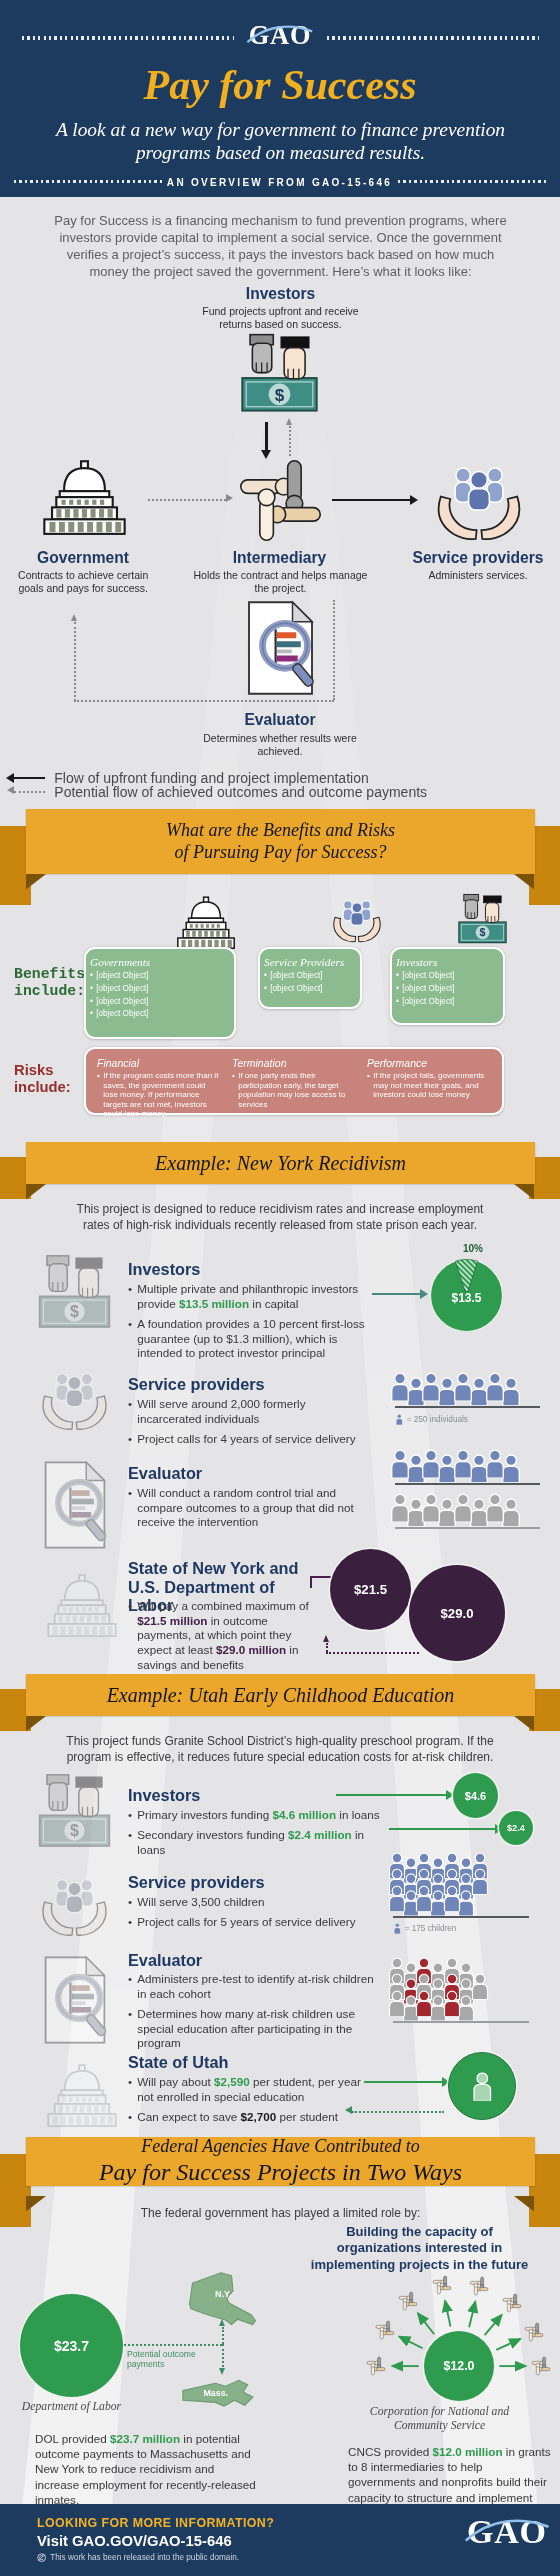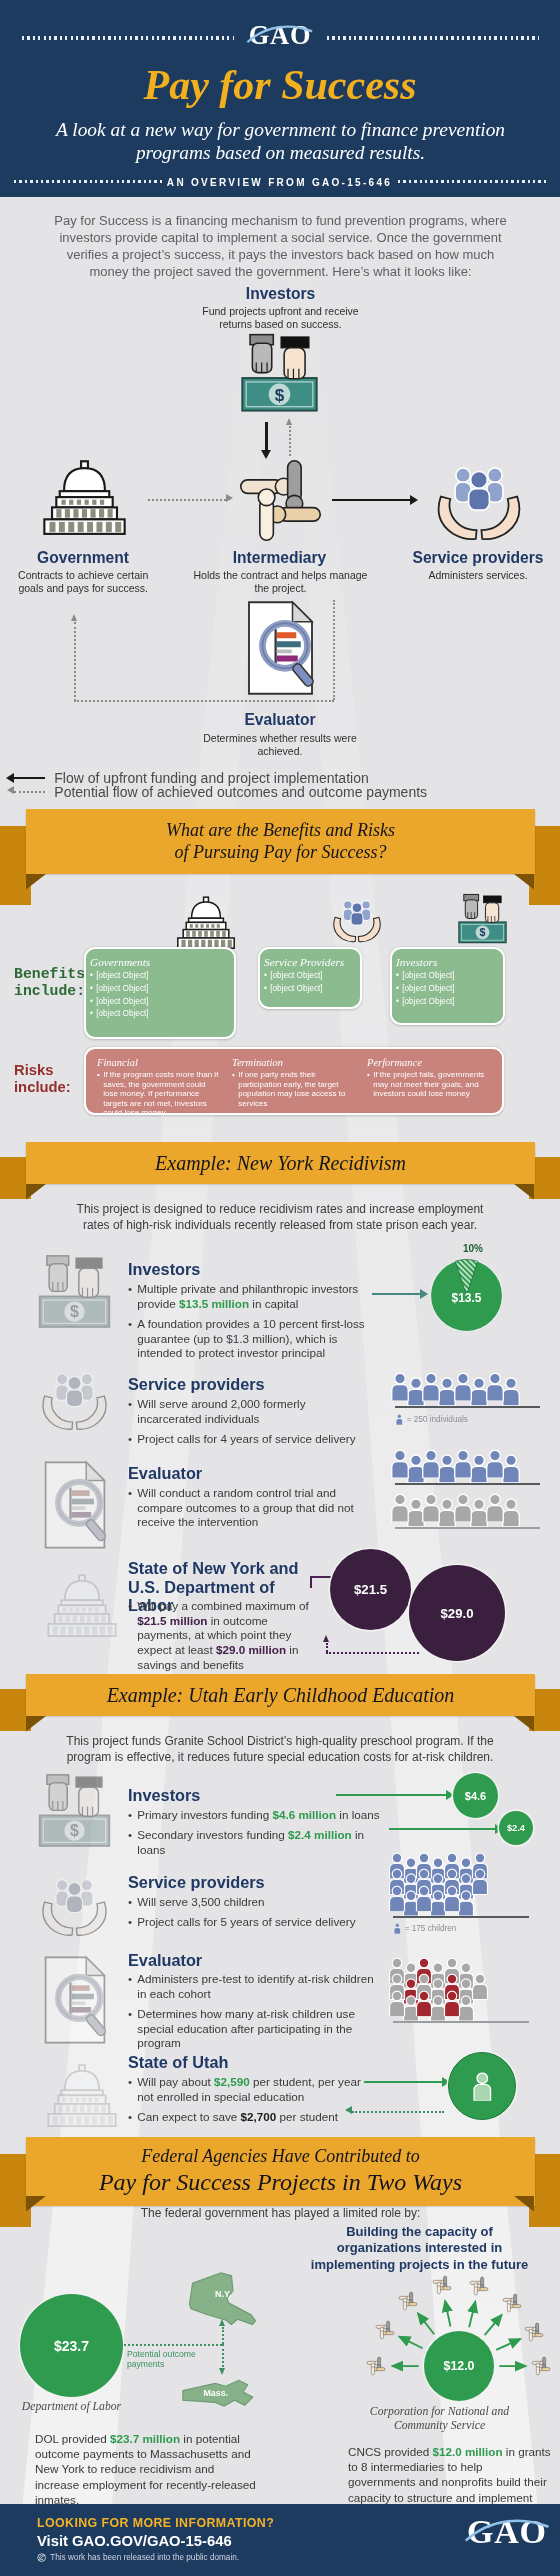--- a/index.html
+++ b/index.html
@@ -58,21 +58,21 @@
   .v-dot.headu::before{content:'';position:absolute;top:-7.8px;left:-4.7px;border:3.9px solid transparent;border-bottom:7px solid var(--c);border-top:0;}
   .v-dot.headd::after{content:'';position:absolute;bottom:-7.8px;left:-4.7px;border:3.9px solid transparent;border-top:7px solid var(--c);border-bottom:0;}
   .c-teal{--c:#45897f;}.c-green{--c:#2e9b4e;}.c-purple{--c:#4a2050;}.c-gdot{--c:#3d8f62;}
 
   
   .gcard{position:absolute;background:#8cbb8f;border:2.3px solid #fff;border-radius:11px;box-shadow:0 0.8px 2.3px rgba(0,0,0,.2);padding:7px 4px;box-sizing:border-box;color:#fff;}
   .gcard .cti{font-family:"Liberation Serif",serif;font-style:italic;font-size:11.3px;margin-bottom:3.1px;}
   .gcard .ci{display:flex;font-size:8.2px;line-height:1.18;margin-bottom:3.1px;}
   .gcard .ci .dot{flex:0 0 6.2px;}
   .rcard{position:absolute;background:#c8837c;border:2.3px solid #fff;border-radius:11px;box-shadow:0 0.8px 2.3px rgba(0,0,0,.2);padding:7.8px 11px;box-sizing:border-box;color:#fff;display:flex;gap:11px;}
-  .rcol .cti{font-family:Liberation Serif, serif;font-style:italic;font-size:10.5px;margin-bottom:2.3px;}
+  .rcol .cti{font-family:Liberation Sans, sans-serif;font-style:italic;font-size:10.5px;margin-bottom:2.3px;}
   .rcol .ci{display:flex;font-size:8px;line-height:1.2;}
   .rcol .ci .dot{flex:0 0 6.2px;}
   .inc-label{position:absolute;font-weight:bold;font-size:14.8px;line-height:1.15;}
   .inc-green{color:#2c6b35;}
   .inc-red{color:#962f2c;}
 
   
   .mcirc{position:absolute;border-radius:50%;display:flex;align-items:center;justify-content:center;color:#fff;font-weight:bold;}
   .mcirc.green{background:#2e9b4e;box-shadow:0 0 0 1.6px #f2f2f2;}
   .mcirc.purple{background:#3a1f3e;box-shadow:0 0 0 1.6px #f2f2f2;}
@@ -881,21 +881,21 @@
         <svg class="person p-w" viewBox="0 0 20 26">
           <circle cx="10" cy="5.5" r="4.8"></circle>
           <path d="M2.5 26 V16.5 Q2.5 11 8 11 H12 Q17.5 11 17.5 16.5 V26 Z"></path>
         </svg>
       </span>
   </div>
 
   <div class="ribbon">
     <div class="tab abs" style="left:0;top:2154px;height:73px;"></div>
     <div class="tab abs" style="left:529px;top:2154px;height:73px;"></div>
-    <div class="band" style="top:2137px;height:69px;align-items:center;">
+    <div class="band" style="top:2137px;height:49px;align-items:center;">
       <div class="t" style="font-size:18px;">Federal Agencies Have Contributed to</div>
       <div class="t" style="font-size:24px;">Pay for Success Projects in Two Ways</div>
     </div>
     <div class="fold l abs" style="left:26px;top:2196px;"></div>
     <div class="fold r abs" style="left:514px;top:2196px;"></div>
   </div>
 
   <div class="abs ctr ex-intro" style="left:86px;top:2206px;width:389px;">The federal government has played a limited role by:</div>
 
   <div class="abs ctr fed-head" style="left:303px;top:2224px;width:233px;">Building the capacity of organizations interested in implementing projects in the future</div>

